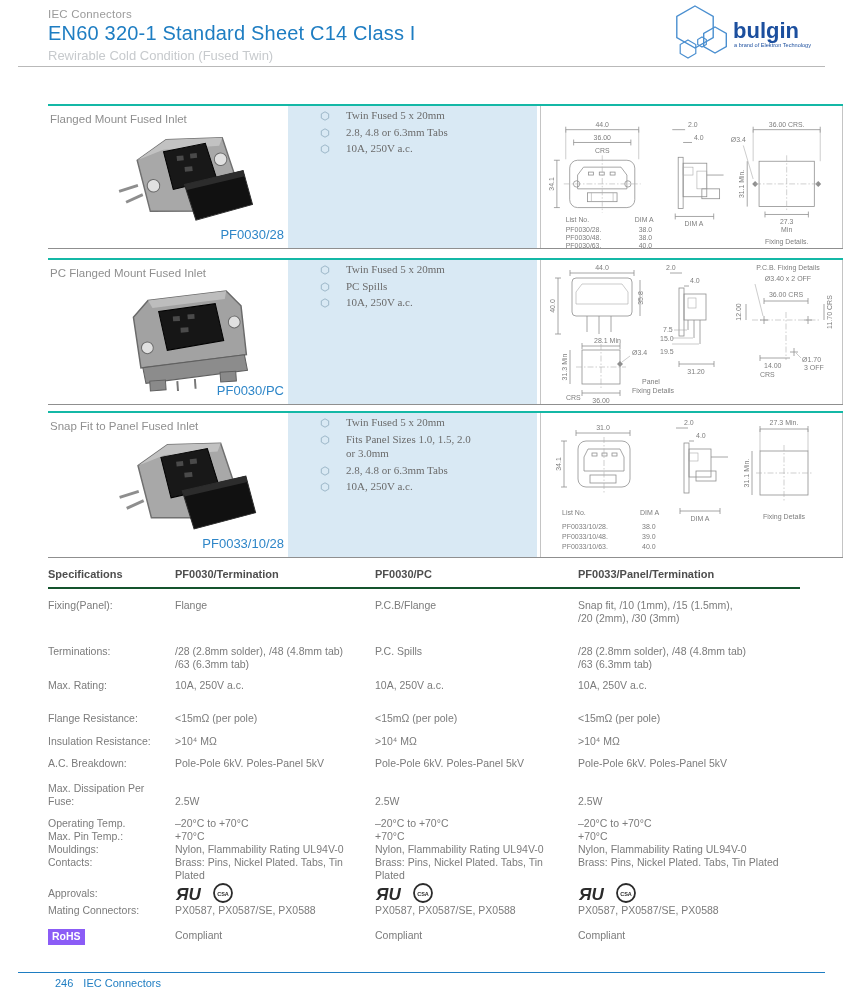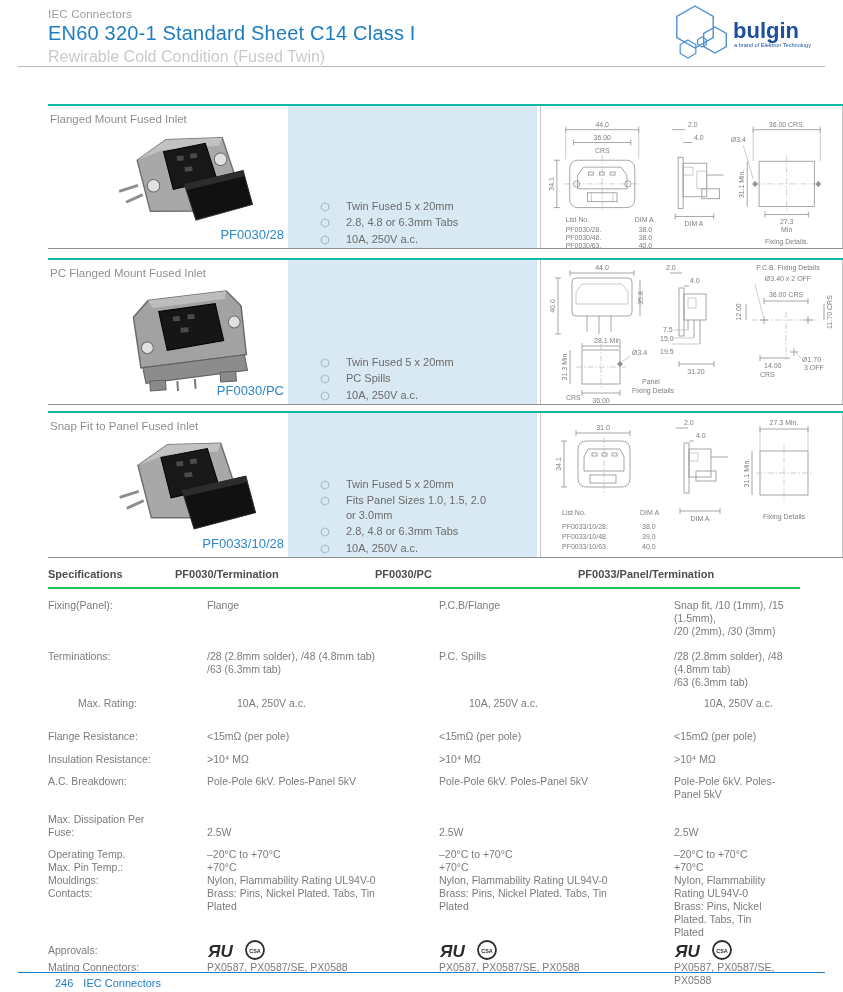--- a/index.html
+++ b/index.html
@@ -8,41 +8,41 @@
     width: 843px; height: 992px; position: relative;
     font-family: "Liberation Sans", sans-serif;
     overflow: hidden;
   }
   .page { position: absolute; inset: 0; background: #fff; }
 
   
   .header { position: absolute; left: 48px; top: 8px; }
   .hdr-category { font-size: 11.5px; color: #9b9b9b; letter-spacing: .2px; }
   .hdr-title { font-size: 20px; color: #1e7dc2; margin-top: 2px; letter-spacing: .2px; }
-  .hdr-subtitle { font-size: 16px; color: #c7cacd; margin-top: 3px; }
+  .hdr-subtitle { font-size: 13px; color: #c7cacd; margin-top: 3px; }
   .hdr-rule { position: absolute; left: 18px; top: 66px; width: 807px; height: 1px; background: #b9b9b9; }
   .logo { position: absolute; left: 655px; top: 2px; width: 160px; height: 60px; }
   .logo-brand { font-size: 22px; font-weight: bold; fill: #1c4f9e; }
   .logo-tag { font-size: 5.6px; fill: #1c4f9e; }
 
   
   .section {
     position: absolute; left: 48px; width: 795px;
     border-top: 2px solid #14b8a6; border-bottom: 1px solid #8f8f8f;
     background: #fff;
   }
   .sec-title { position: absolute; left: 2px; top: 7px; font-size: 11.5px; color: #8f8f8f; }
   .photo { position: absolute; left: 52px; top: 20px; }
   .part-number {
     position: absolute; left: 0; bottom: 6px; width: 236px; text-align: right;
     font-size: 13px; color: #2e86c8; cursor: pointer;
   }
   .panel {
     position: absolute; left: 240px; top: 0; bottom: 0; width: 249px;
-    background: #d9e9f4; display: flex; flex-direction: column; justify-content: flex-end;
+    background: #d9e9f4; display: flex; flex-direction: column; justify-content: flex-start; font-family: Liberation Serif, serif;
   }
   .bullets { list-style: none; padding: 0 10px 0 32px; }
   .bullets li { display: flex; align-items: flex-start; margin: 2px 0; }
   .hex { flex: 0 0 auto; margin: 3px 16px 0 0; line-height: 0; }
   .btext { font-size: 11px; color: #6b6b6b; line-height: 14.5px; white-space: pre-line; }
   .diagram {
     position: absolute; left: 492px; top: 0; bottom: 0; width: 303px;
     border-left: 1px solid #c4c4c4; border-right: 1px solid #c4c4c4; background: #fff;
   }
   .diagram svg { display: block; margin: 0 auto; }
@@ -50,25 +50,25 @@
   .dwg .ln   { stroke: #8f8f8f; stroke-width: .8; fill: none; }
   .dwg .thin { stroke: #aaaaaa; stroke-width: .6; fill: none; }
   .dwg .cl   { stroke: #b0b0b0; stroke-width: .6; fill: none; stroke-dasharray: 6 2 1.5 2; }
   .dwg .mk   { fill: #8f8f8f; }
 
   
   .specs { position: absolute; left: 48px; top: 568px; width: 752px; font-size: 10.5px; color: #7b7b7b; line-height: 13px; }
   .spec-head {
     display: grid; grid-template-columns: 127px 200px 203px 1fr;
     font-size: 11px; font-weight: bold; color: #4e4e4e;
-    padding-bottom: 6px; border-bottom: 2px solid #22c55e;
-  }
-  .srow { display: grid; grid-template-columns: 127px 200px 203px 1fr; align-items: start; gap: 32px; }
+    padding-bottom: 6px; border-bottom: 2px solid #14532d;
+  }
+  .srow { display: grid; grid-template-columns: 127px 200px 203px 1fr; align-items: start; }
   .srow > div { padding-right: 16px; white-space: pre-line; }
-  .mt4 { margin-top: 12px; } .mt8 { margin-top: 8px; margin-left: 30px; }
+  .mt4 { margin-top: 20px; } .mt8 { margin-top: 8px; }
   .mt9 { margin-top: 9px; } .mt10 { margin-top: 10px; } .mt12 { margin-top: 12px; } .mt20 { margin-top: 20px; }
   .pad1 { padding-top: 13px; }
   .approvals-row { align-items: center; margin-top: 0; }
   .marks { display: flex; gap: 9px; align-items: center; }
   .rohs-badge {
     display: inline-block; background: #8b5cf6; color: #fff;
     font-size: 10.5px; font-weight: bold; padding: 1px 4px 2px 4px;
   }
 
   

